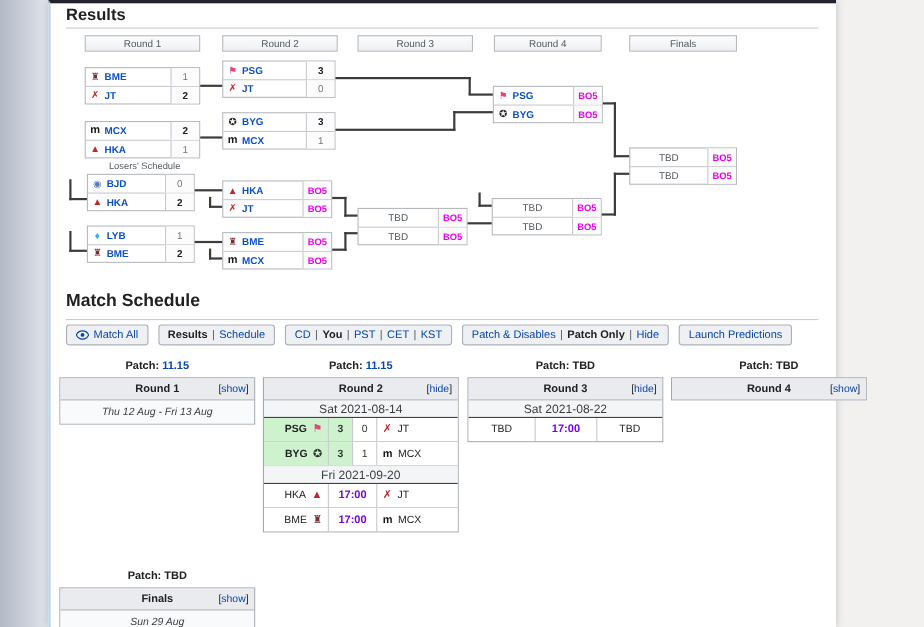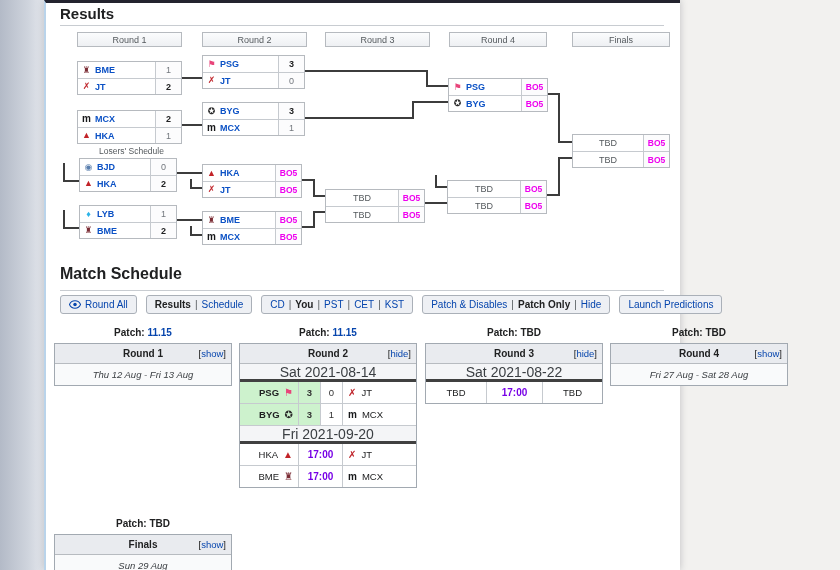--- a/index.html
+++ b/index.html
@@ -2,21 +2,21 @@
 <html><head>
 <meta charset="utf-8">
 <style>
   html,body{margin:0;padding:0;}
   body{
     width:840px;height:570px;overflow:hidden;
     font-family:"Liberation Sans","DejaVu Sans",sans-serif;
     background:linear-gradient(to right,#b3bac7 0px,#cfd4dd 28px,#e2e5eb 42px,#f2f1ef 46px,#f2f1ef 100%);
   }
   .page{
-    position:absolute;left:44px;top:0;width:636px;height:570px;
+    position:absolute;left:44px;top:0;width:716px;height:570px;
     background:#fff;border-top:3px solid #23232f;border-left:2px solid #b9d3ea;
     box-shadow:0 0 7px rgba(40,45,60,.25);box-sizing:border-box;
   }
   .abs{position:absolute;}
   .h1{font-size:15px;font-weight:700;color:#202122;}
   .h1.big{font-size:16px;}
   .hr{height:1px;background:#c8ccd1;left:14px;right:16px;}
   
   .rhead{
     position:absolute;height:15px;box-sizing:border-box;border:1px solid #b6babf;
@@ -53,21 +53,21 @@
   .patchline{text-align:center;font-size:10px;font-weight:700;color:#202122;height:15px;}
   .pval-link{color:#0645ad;}
   .pval-tbd{color:#202122;}
   .stable{margin-top:1px;border:1px solid #a2a9b1;background:#fff;font-size:9.5px;color:#202122;}
   .shead{position:relative;background:#e9ebef;height:19px;display:flex;align-items:center;justify-content:center;
     font-weight:700;font-size:10px;border-bottom:1px solid #b7bbc0;}
   .stoggle{position:absolute;right:5px;top:0;height:19px;display:flex;align-items:center;
     color:#202122;font-size:9.5px;font-weight:400;}
   .stoggle .w{color:#0645ad;}
   .sdate{height:15px;background:#f4f5f7;display:flex;align-items:center;justify-content:center;
-    font-size:14px;color:#3a3e42;border-bottom:3px solid #404040;}
+    font-size:11px;color:#3a3e42;border-bottom:1px solid #404040;}
   .srange{height:21px;background:#f9fafb;display:flex;align-items:center;justify-content:center;
     font-style:italic;font-size:9.5px;color:#3a3e42;}
   .mrow{height:21px;display:flex;border-bottom:1px solid #c6cacf;background:#fff;}
   .stable > div:last-child{border-bottom:none;}
   .cell{display:flex;align-items:center;justify-content:center;border-left:1px solid #c6cacf;box-sizing:border-box;}
   .cell:first-child{border-left:none;}
   .tl{flex:0 0 58px;justify-content:flex-end;gap:5px;padding-right:5px;}
   .trc{flex:1;justify-content:flex-start;gap:5px;padding-left:5px;}
   .scell{flex:0 0 22px;color:#333;}
   .scell.win{font-weight:700;}
@@ -281,21 +281,21 @@
 
   <div class="abs h1 big" style="left:14px;top:262px;">Match Schedule</div>
   <div class="abs hr" style="top:287px;"></div>
 
   <div class="btnbar">
     <span class="btn">
       <svg width="12" height="9" viewBox="0 0 16 12">
           <path d="M8 1C4.2 1 1.4 4 .6 6c.8 2 3.6 5 7.4 5s6.6-3 7.4-5C14.6 4 11.8 1 8 1z" fill="none" stroke="#0645ad" stroke-width="1.4"></path>
           <circle cx="8" cy="6" r="2.3" fill="#0645ad"></circle>
         </svg>
-      <span class="lk">Round All</span>
+      <span class="lk">Match All</span>
     </span>
     <span class="btn">
       <span class="b">Results</span>
       <span class="s">|</span>
       <span class="lk">Schedule</span>
     </span>
     <span class="btn">
       <span class="lk">CD</span>
       <span class="s">|</span>
       <span class="b">You</span>
@@ -431,21 +431,20 @@
     </div>
     <div class="stable">
       <div class="shead">
         <span>Round 4</span>
         <span class="stoggle">
             <span>[</span>
             <span class="w">show</span>
             <span>]</span>
           </span>
       </div>
-      <div class="srange">Fri 27 Aug - Sat 28 Aug</div>
     </div>
   </div>
 
   <div class="sched-col" style="left:8px;top:515px;">
     <div class="patchline">
       <span>Patch:</span>
       <span class="pval-tbd">TBD</span>
     </div>
     <div class="stable">
       <div class="shead">

